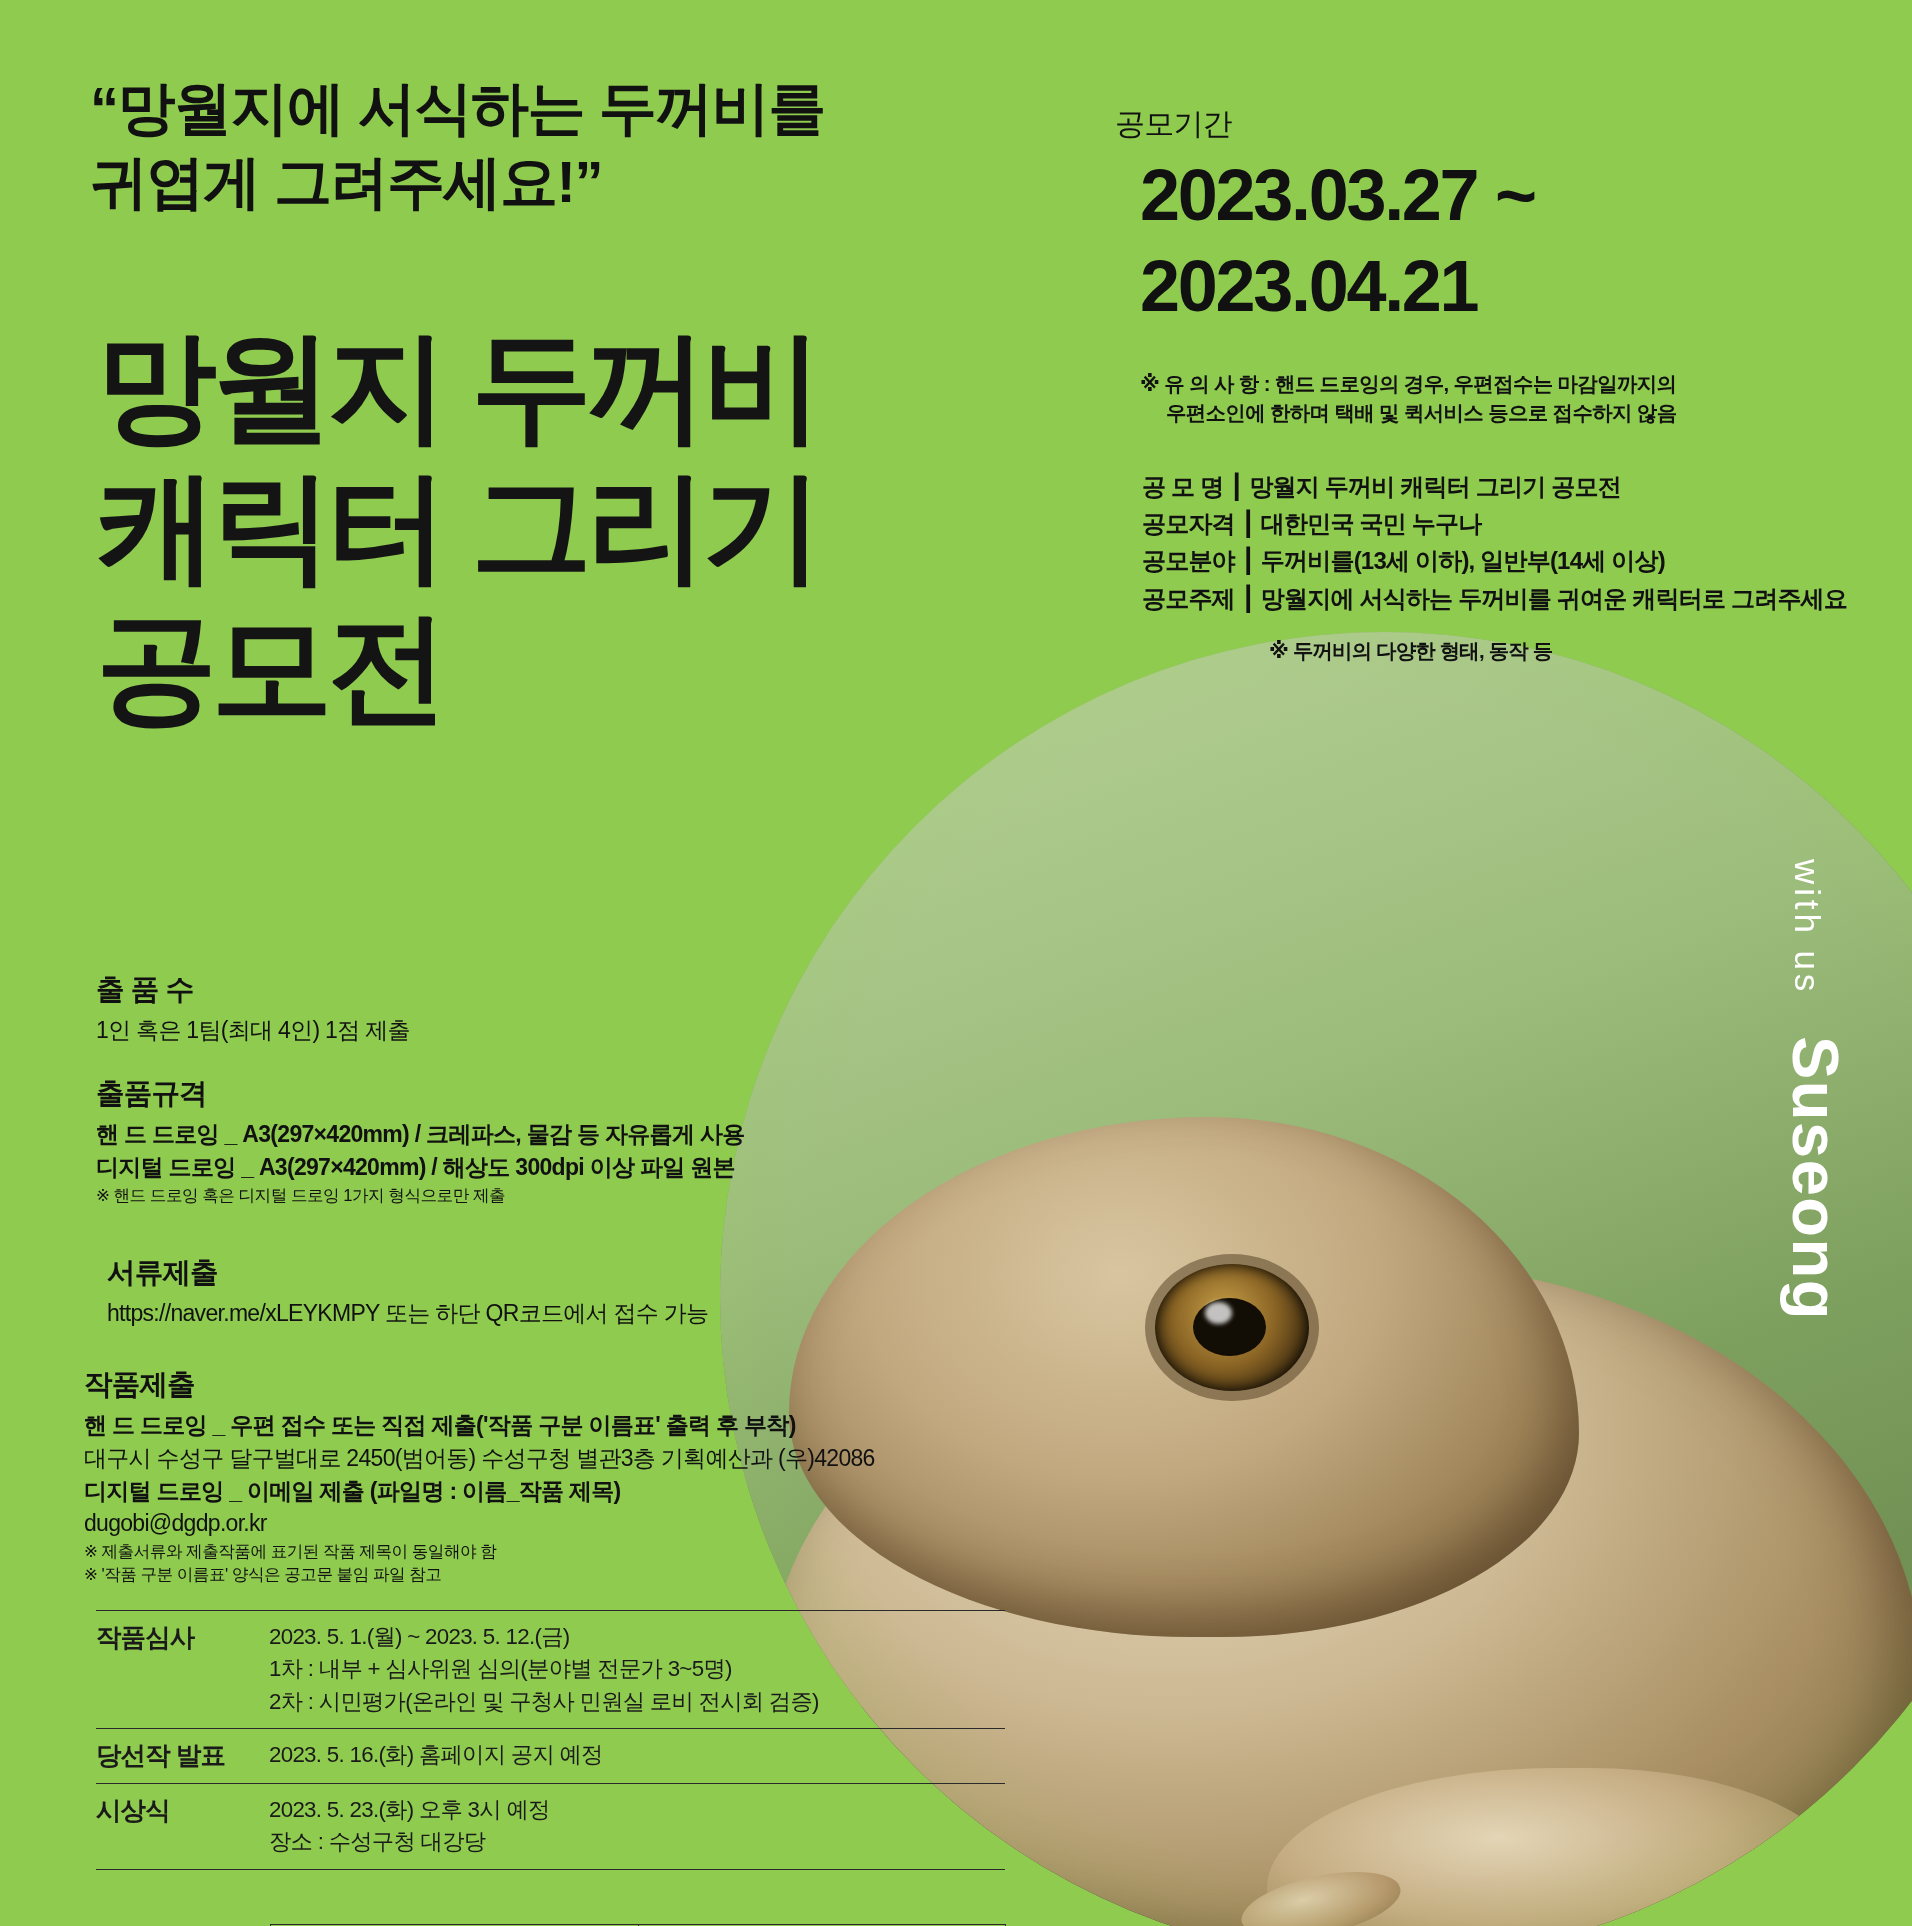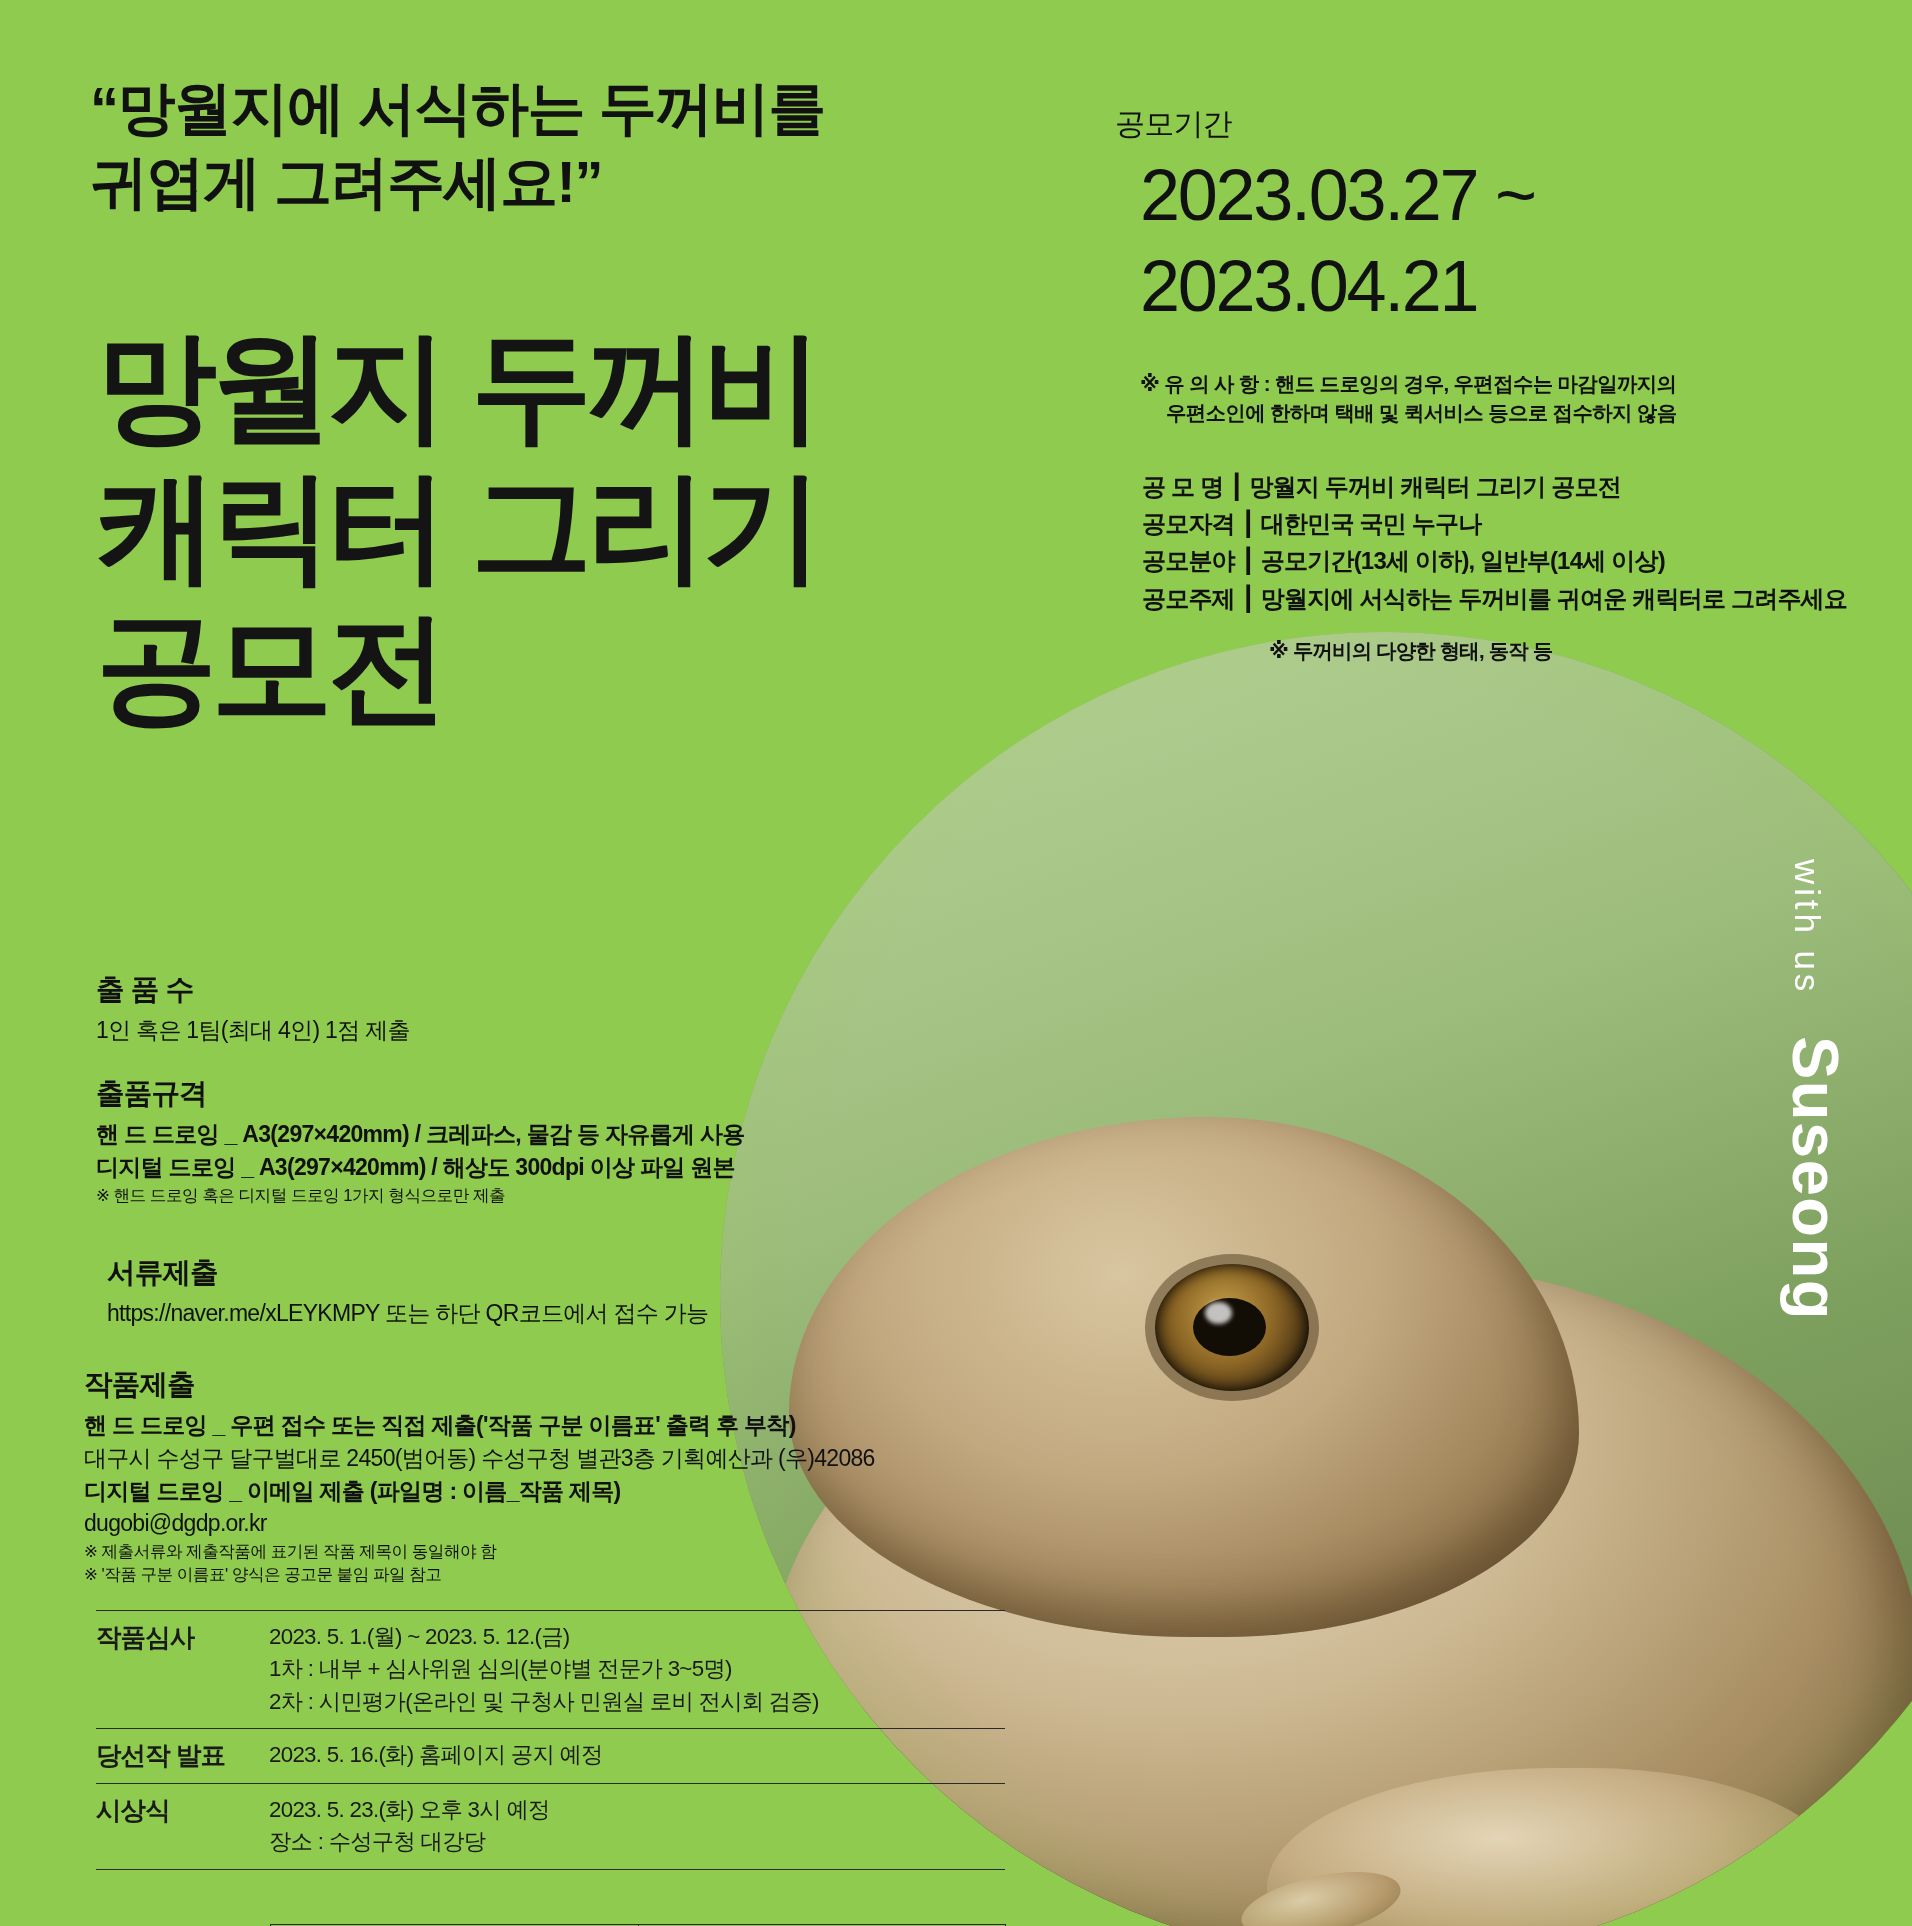--- a/index.html
+++ b/index.html
@@ -125,21 +125,21 @@
     color:#141414;
   }
 
   
   .r-label{
     left:1086px; top:104px;
     font-size:30px;font-weight:400;color:#111;letter-spacing:-0.8px;margin-left:29px;
   }
   .r-period{
     left:1140px; top:150px;
-    font-size:72px;font-weight:400;line-height:1.27;letter-spacing:-2.3px;color:#111;
+    font-size:72px;font-weight:700;line-height:1.27;letter-spacing:-2.3px;color:#111;
   }
   .r-note{
     left:1140px; top:370px;
     width:690px;
     font-size:20.4px;font-weight:600;line-height:1.42;letter-spacing:-0.6px;color:#111;
   }
   .r-note .ind{display:block;padding-left:26px;}
   .r-info{
     left:1142px; top:468px;
     width:713px;
@@ -244,21 +244,21 @@
   </div>
 
   <div class="layer r-info">
     <div>
       <span class="k">공 모 명</span><span class="bar">┃</span><span>망월지 두꺼비 캐릭터 그리기 공모전</span>
     </div>
     <div>
       <span class="k">공모자격</span><span class="bar">┃</span><span>대한민국 국민 누구나</span>
     </div>
     <div>
-      <span class="k">공모분야</span><span class="bar">┃</span><span>공모기간(13세 이하), 일반부(14세 이상)</span>
+      <span class="k">공모분야</span><span class="bar">┃</span><span>두꺼비를(13세 이하), 일반부(14세 이상)</span>
     </div>
     <div>
       <span class="k">공모주제</span><span class="bar">┃</span><span>망월지에 서식하는 두꺼비를 귀여운 캐릭터로 그려주세요</span>
       <span class="sub">※ 두꺼비의 다양한 형태, 동작 등</span>
     </div>
   </div>
 
   <div class="layer withus">with us</div>
   <div class="layer suseong-v">Suseong</div>
 

